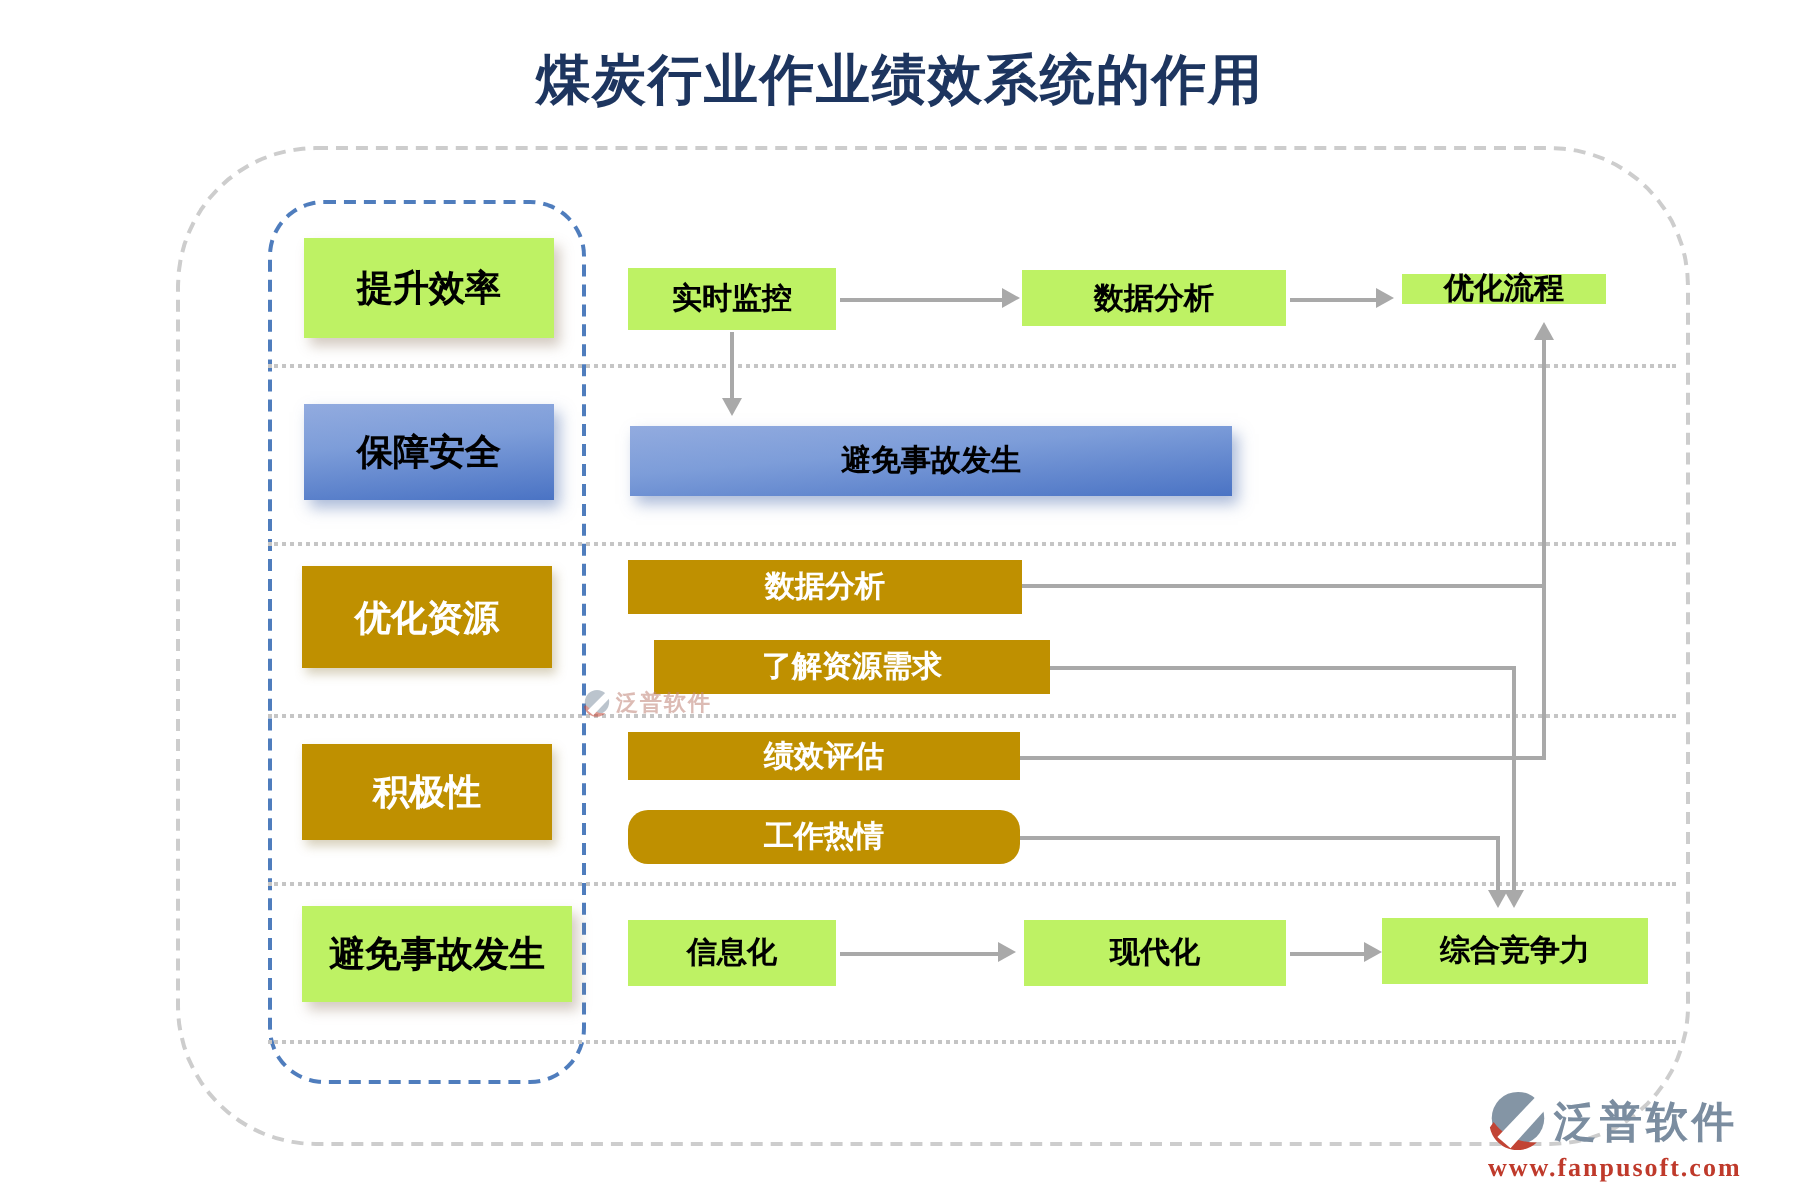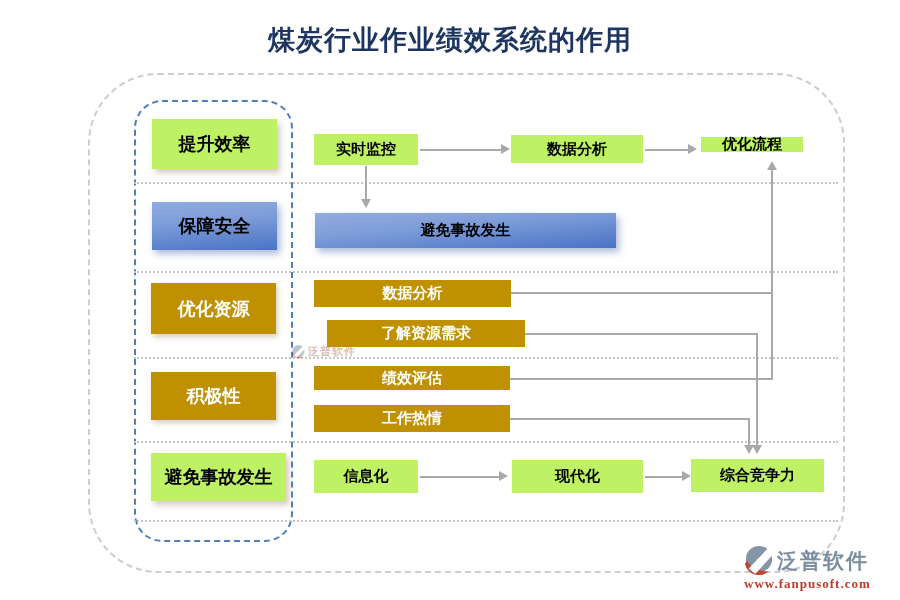--- a/index.html
+++ b/index.html
@@ -81,21 +81,21 @@
   <div class="node flow-node orange" style="left:314px;top:134px;width:104px;height:31px;">实时监控</div>
   <div class="node flow-node orange" style="left:511px;top:135px;width:132px;height:28px;">数据分析</div>
   <div class="node flow-node orange" style="left:701px;top:137px;width:102px;height:15px;">优化流程</div>
 
   <div class="node flow-node bluegrad shadow-b" style="left:315px;top:213px;width:301px;height:35px;">避免事故发生</div>
 
   <div class="node flow-node gold" style="left:314px;top:280px;width:197px;height:27px;">数据分析</div>
   <div class="node flow-node gold" style="left:314px;top:320px;width:198px;height:27px;margin-left:13px;">了解资源需求</div>
 
   <div class="node flow-node gold" style="left:314px;top:366px;width:196px;height:24px;">绩效评估</div>
-  <div class="node flow-node gold" style="left:314px;top:405px;width:196px;height:27px;">工作热情</div>
+  <div class="node flow-node gold" style="left:314px;top:405px;width:196px;height:27px;border-radius:10px;">工作热情</div>
 
   <div class="node flow-node orange" style="left:314px;top:460px;width:104px;height:33px;">信息化</div>
   <div class="node flow-node orange" style="left:691px;top:459px;width:133px;height:33px;">综合竞争力</div>
   <div class="node flow-node orange" style="left:512px;top:460px;width:131px;height:33px;">现代化</div>
 
   <div class="hline" style="left:420px;top:149px;width:82px;"></div>
   <div class="arr arr-r" style="left:501px;top:144px;"></div>
 
   <div class="hline" style="left:645px;top:149px;width:45px;"></div>
   <div class="arr arr-r" style="left:688px;top:144px;"></div>

